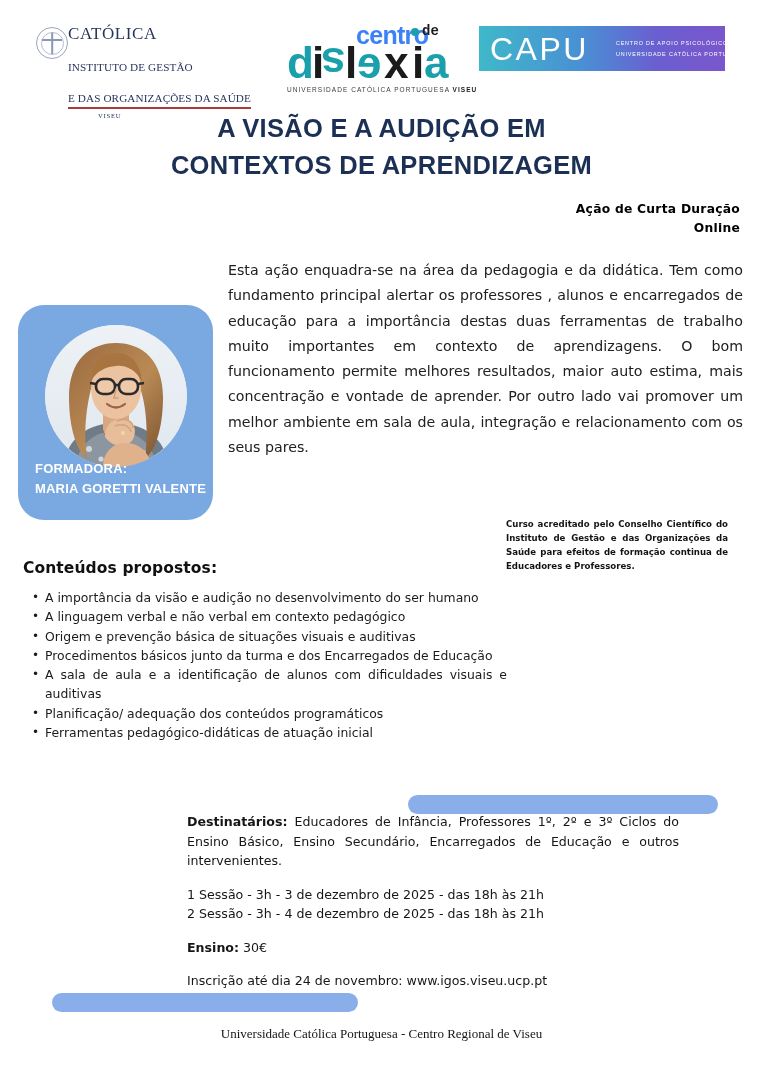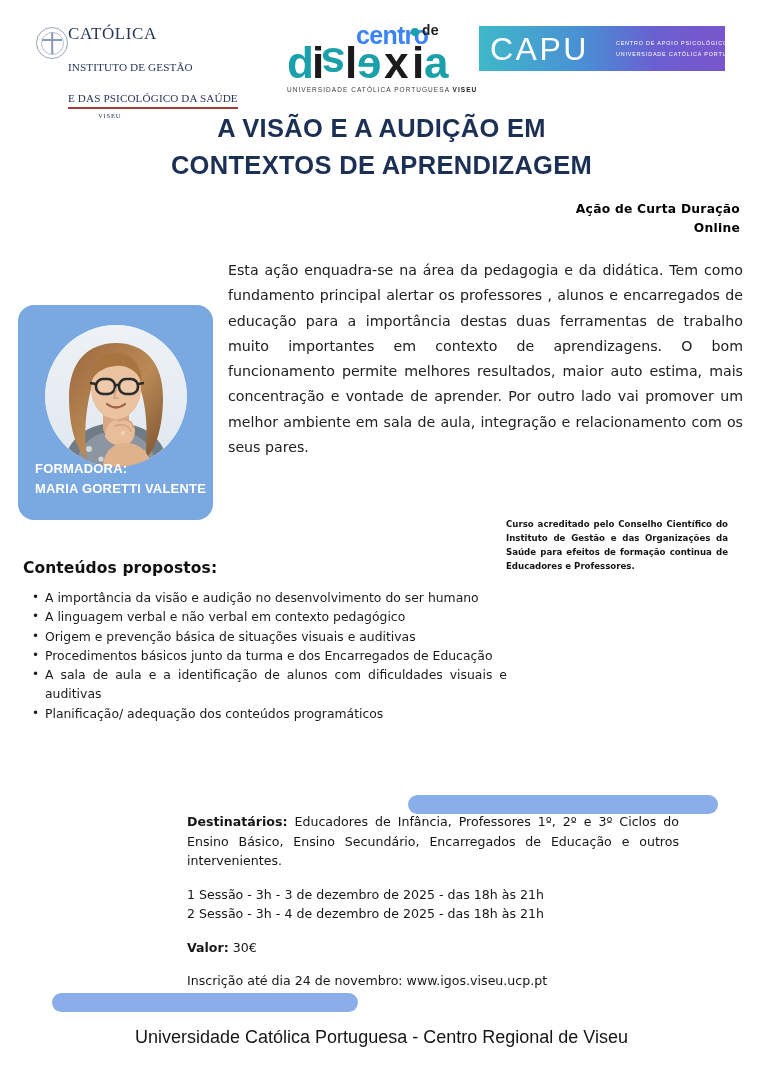--- a/index.html
+++ b/index.html
@@ -248,21 +248,21 @@
   }
 
   
   .formadora-card {
     position: absolute;
     left: 18px;
     top: 305px;
     width: 195px;
     height: 215px;
     background: #7aa8e0;
-    border-radius: 16px;
+    border-radius: 26px;
   }
   .photo-circle {
     position: absolute;
     left: 27px;
     top: 20px;
     width: 142px;
     height: 142px;
     border-radius: 50%;
     overflow: hidden;
     background: #e8eef4;
@@ -370,41 +370,41 @@
   .det-line { line-height: 1.55; }
   .det-bold { font-weight: bold; }
 
   
   .footer {
     position: absolute;
     left: 0;
     top: 1024px;
     width: 763px;
     text-align: center;
-    font-family: Liberation Sans, sans-serif;
-    font-size: 18px;
+    font-family: Liberation Serif, serif;
+    font-size: 13px;
     line-height: 1.55;
     color: #151515;
   }
 </style>
 </head>
 <body>
 
 <div id="poster">
 
   <div class="logo-row">
 
     <div class="logo-catolica">
       <div class="cat-seal">
         <div class="cat-seal-inner"></div>
       </div>
       <div class="cat-text">
         <div class="cat-name">CATÓLICA</div>
         <div class="cat-sub">INSTITUTO DE GESTÃO</div>
-        <div class="cat-sub">E DAS PSICOLÓGICO DA SAÚDE</div>
+        <div class="cat-sub">E DAS ORGANIZAÇÕES DA SAÚDE</div>
         <div class="cat-rule"></div>
         <div class="cat-viseu">VISEU</div>
       </div>
     </div>
 
     <div class="logo-dislexia">
       <div class="dx-top">
         <span class="dx-centro">centro</span>
         <span class="dx-dot"></span>
         <span class="dx-de">de</span>
@@ -510,30 +510,31 @@
   <div class="accredit">Curso acreditado pelo Conselho Científico do Instituto de Gestão e das Organizações da Saúde para efeitos de formação continua de Educadores e Professores.</div>
 
   <div class="contents-heading">Conteúdos propostos:</div>
   <ul class="contents-list">
     <li>A importância da visão e audição no desenvolvimento do ser humano</li>
     <li>A linguagem verbal e não verbal em contexto pedagógico</li>
     <li>Origem e prevenção básica de situações visuais e auditivas</li>
     <li>Procedimentos  básicos  junto da turma e dos Encarregados de Educação</li>
     <li>A sala de aula e a identificação de alunos com dificuldades visuais e auditivas</li>
     <li>Planificação/ adequação dos conteúdos programáticos</li>
+    <li>Ferramentas pedagógico-didáticas de atuação inicial</li>
   </ul>
 
   <div class="bar bar-top-right"></div>
   <div class="bar bar-bottom-left"></div>
 
   <div class="details">
     <p class="det-justify"><span class="det-bold">Destinatários:</span><span> Educadores de Infância, Professores 1º, 2º e 3º Ciclos do Ensino Básico, Ensino Secundário, Encarregados de Educação e outros intervenientes.</span></p>
     <p class="det-line det-spaced">1 Sessão - 3h - 3 de dezembro de 2025 - das 18h às 21h</p>
     <p class="det-line">2 Sessão - 3h - 4 de dezembro de 2025 - das 18h às 21h</p>
-    <p class="det-line det-spaced"><span class="det-bold">Valor:</span><span> 30€</span></p>
+    <p class="det-line det-spaced"><span class="det-bold">Ensino:</span><span> 30€</span></p>
     <p class="det-line det-spaced">Inscrição até dia 24 de novembro: www.igos.viseu.ucp.pt</p>
   </div>
 
   <div class="footer">
     <div>Universidade Católica Portuguesa - Centro Regional de Viseu</div>
   </div>
 
 </div>
 
 </body></html>

